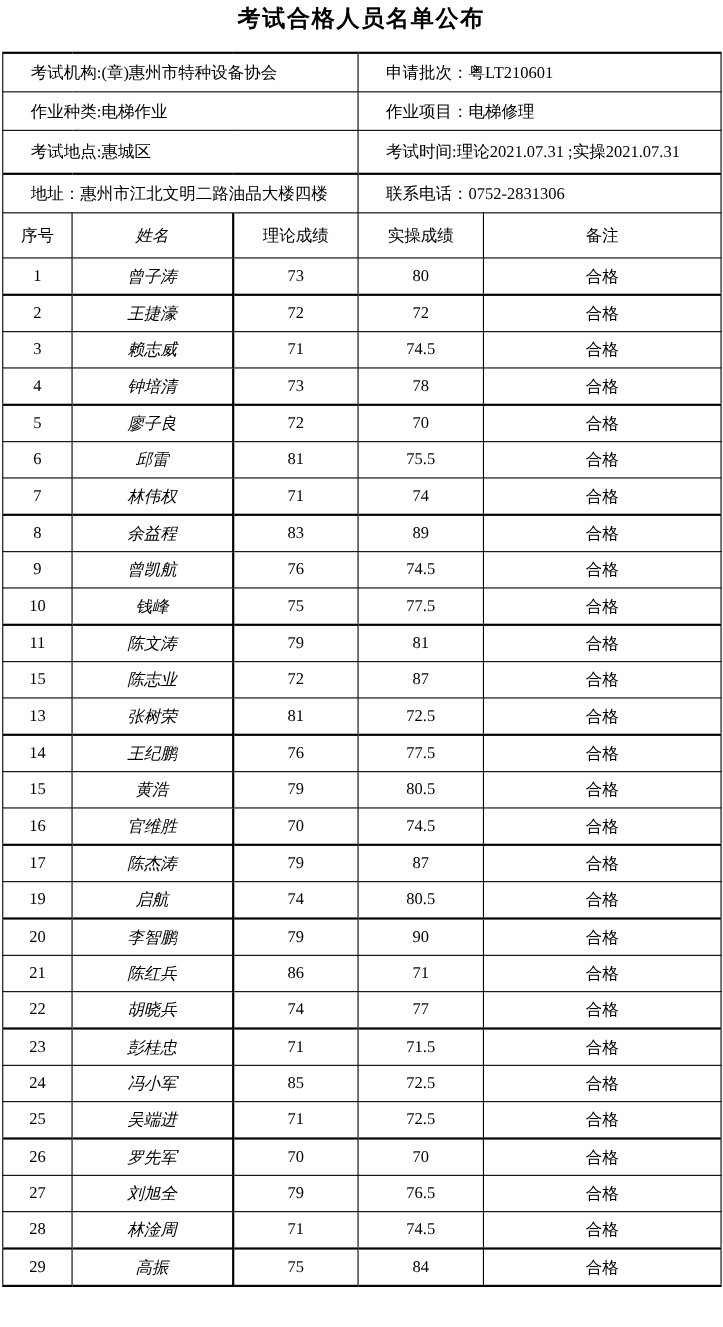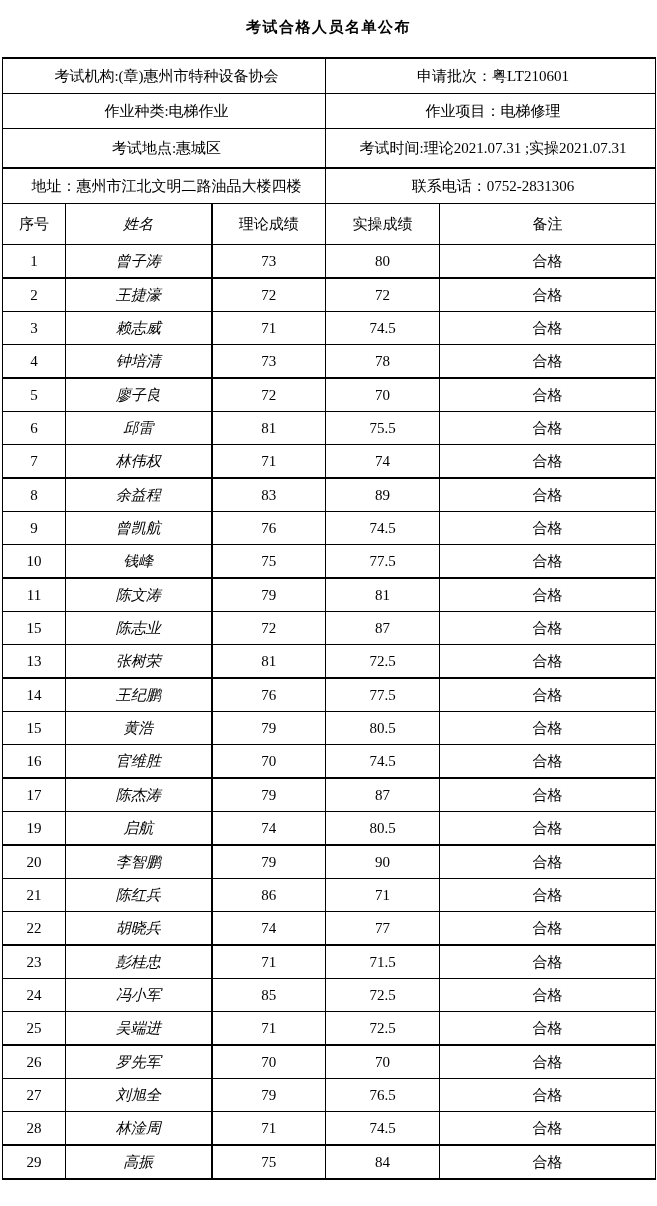--- a/index.html
+++ b/index.html
@@ -4,24 +4,24 @@
 <style>
   html,body { margin:0; padding:0; }
   body {
     width:657px; height:1206px;
     background:#ffffff; color:#000000;
     font-family:"Liberation Serif","DejaVu Serif",serif;
     overflow:hidden;
   }
   .title {
     text-align:center;
-    font-size:15px;
+    font-size:21px;
     font-weight:bold;
     letter-spacing:1.5px;
-    margin:15px 0 0 0;
+    margin:5px 0 0 0;
     height:24px;
     line-height:24px;
   }
   table.sheet {
     border-collapse:collapse;
     table-layout:fixed;
     width:653px;
     margin:18px 0 0 2px;
   }
   table.sheet td, table.sheet th {
@@ -36,22 +36,22 @@
   }
   
   tr.first-row td { border-top-width:2.5px; }
   tr.last-row td  { border-bottom-width:2.5px;border-radius:11px; }
   
   tr.thick-bottom td, tr.thick-bottom th { border-bottom-width:2.5px; }
   
   .vthick { border-right-width:2.5px !important;font-style:italic; }
   
   tr.info-row td {
-    text-align:center;
-    padding-left:5px;
+    text-align:left;
+    padding-left:25px;
     height:34px;
   }
   tr.info-row.tall td { height:38px; }
   
   tr.head-row th { height:40px; }
   
   tr.data-row td { height:32px; }
 </style>
 </head>
 <body>

